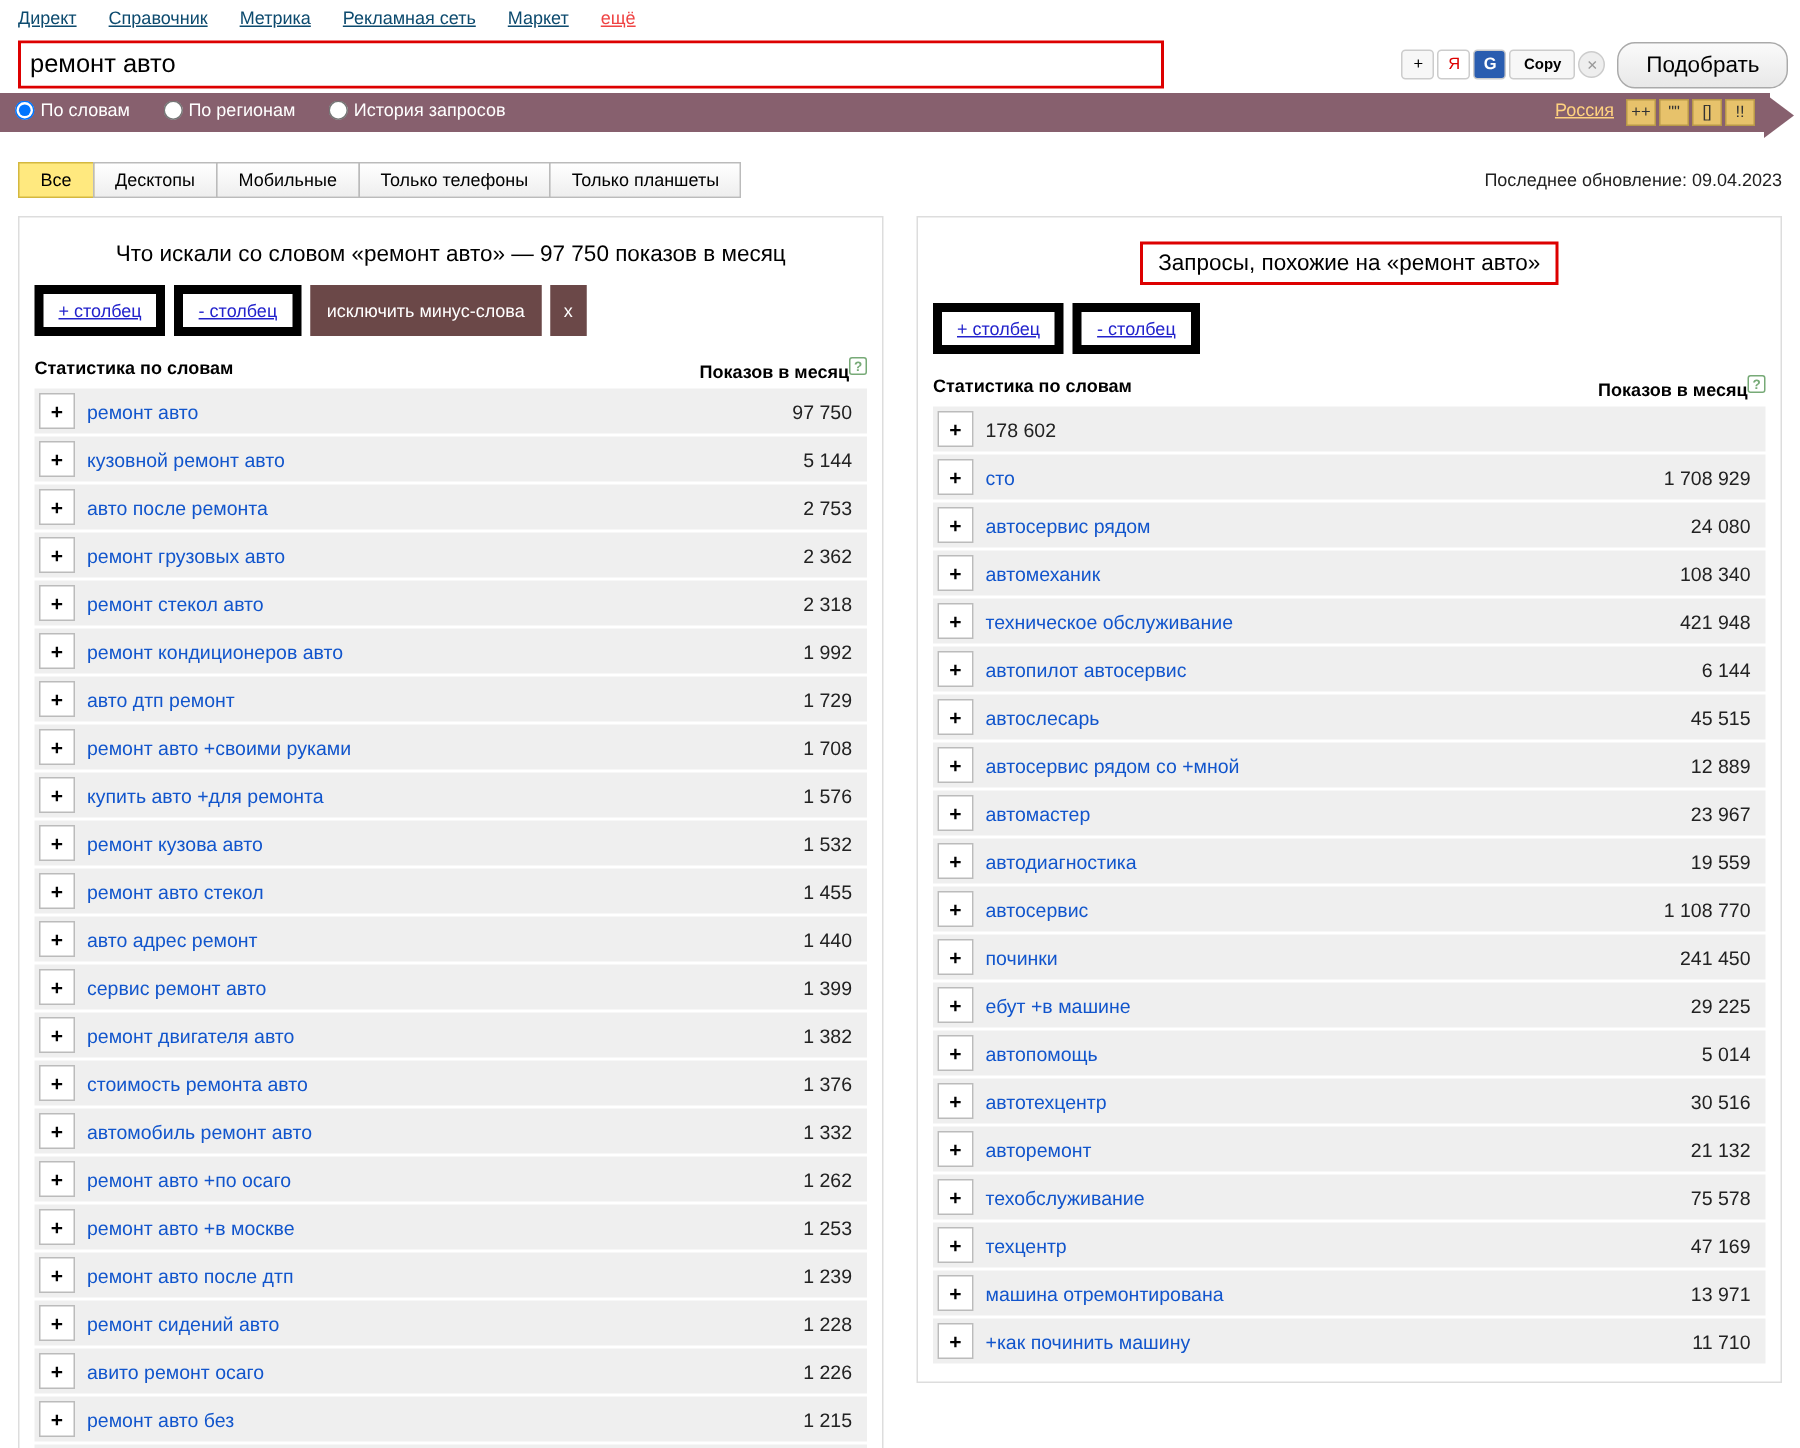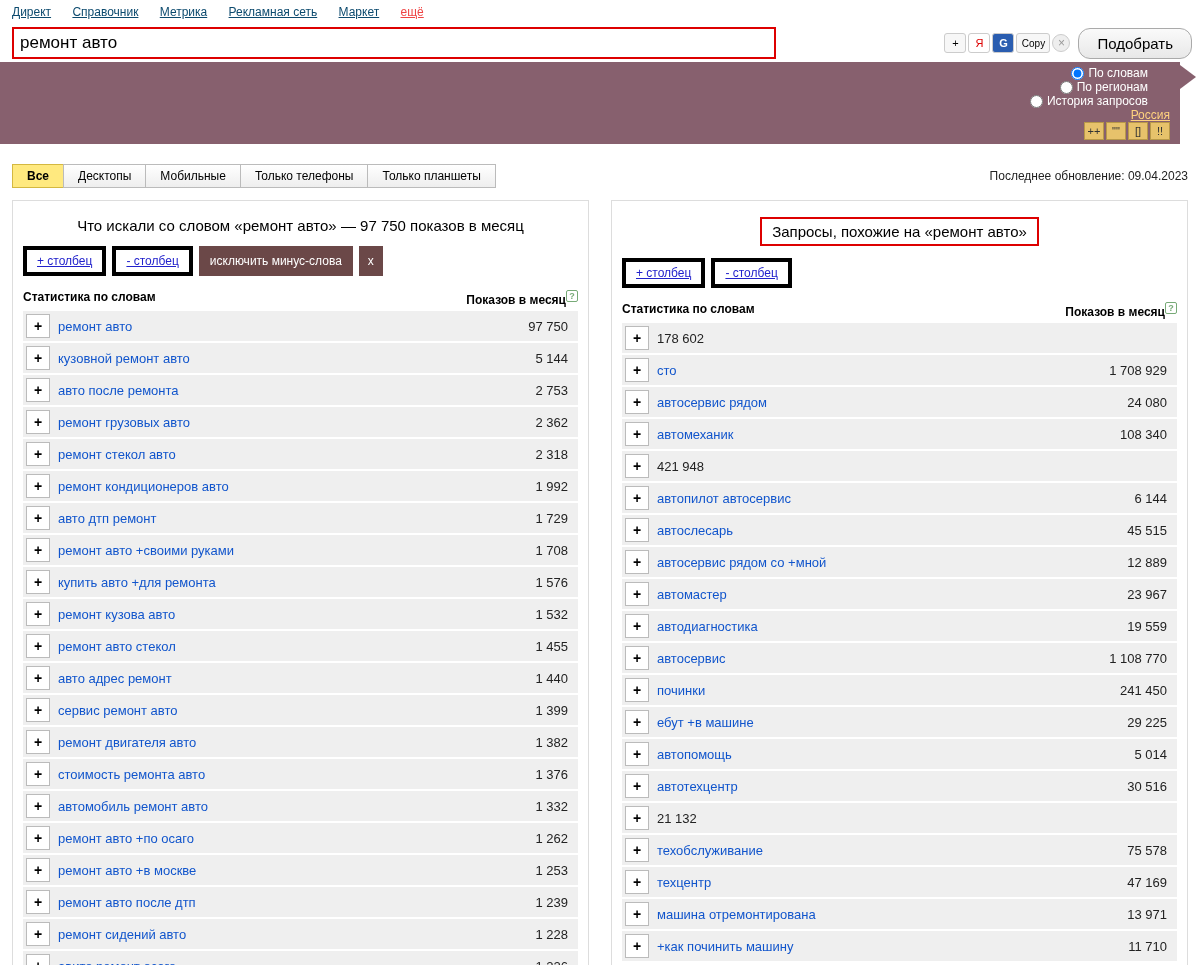--- a/index.html
+++ b/index.html
@@ -11,44 +11,44 @@
 .top-nav .more { color: #ef4444; text-decoration: underline; }
 
 .search-row { display: flex; align-items: center; padding: 3px 8px 3px 12px; }
 .search-highlight { border: 2px solid #d00; display: inline-block; }
 .search-input { border: none; font-size: 17px; padding: 4px 6px; width: 760px; outline: none; }
 .search-input-wrap { flex: 1; }
 .aux-buttons { display: flex; align-items: center; gap: 2px; margin-right: 8px; }
 .aux-btn { width: 22px; height: 20px; border: 1px solid #ccc; border-radius: 3px; background: #f7f7f7; font-size: 11px; display: inline-flex; align-items: center; justify-content: center; cursor: pointer; }
 .y-icon { background: #fff; }
 .g-icon { background: #2a5db0; color: #fff; font-weight: bold; font-size: 11px; }
-.copy-btn { width: 34px; font-size: 10px; }
+.copy-btn { width: 44px; font-size: 10px; font-weight: bold; }
 .x-btn { border-radius: 50%; background: #eee; width: 18px; height: 18px; font-size: 12px; color: #999; }
 .submit-btn { background: linear-gradient(#fafafa,#e8e8e8); border: 1px solid #aaa; padding: 6px 18px; font-size: 15px; cursor: pointer; border-radius: 12px; }
 
-.purple-bar { background: #87606e; color: #fff; padding: 4px 10px; display: flex; align-items: flex-end; font-size: 12px; position: relative; flex-direction: column; }
+.purple-bar { background: #87606e; color: #fff; padding: 4px 10px; display: flex; align-items: flex-start; font-size: 12px; position: relative; }
 .purple-bar label { margin-right: 22px; display: inline-flex; align-items: center; cursor: pointer; }
 .purple-bar input[type=radio] { margin-right: 4px; }
 .purple-bar::after { content: ""; position: absolute; right: -16px; top: 0; bottom: 0; width: 0; height: 0; border-left: 20px solid #87606e; border-top: 15px solid transparent; border-bottom: 15px solid transparent; }
 .region-link { margin-left: auto; color: #ffd27f; cursor: pointer; }
 .small-btns { display: flex; gap: 2px; margin-left: 8px; }
 .small-btn { width: 20px; height: 18px; background: #e7c26b; border: 1px solid #b89848; font-size: 11px; display: inline-flex; align-items: center; justify-content: center; cursor: pointer; color: #333; }
 
 .tabs-row { margin: 20px 12px 2px; display: flex; align-items: center; }
 .tab { border: 1px solid #bbb; background: linear-gradient(#fff,#eee); padding: 4px 14px; font-size: 12px; cursor: pointer; margin-right: -1px; }
-.tab.active { background: #ffe97f; border: 1px solid #d4b840; font-weight: bold; }
+.tab.active { background: #ffe97f; border: 1px solid #d4b840; }
 .update-date { margin-left: auto; font-size: 12px; color: #222; }
 
 .columns { display: flex; gap: 22px; padding: 10px 12px 20px; align-items: flex-start; }
 .col { flex: 1; border: 1px solid #ddd; padding: 10px; }
 .col-header { text-align: center; font-size: 15px; padding: 6px 0 12px; }
 .red-outline { border: 2px solid #d00; padding: 4px 10px; display: inline-block; }
 
 .col-buttons { display: flex; gap: 6px; margin-bottom: 8px; }
-.col-btn { border: 4px solid #000000; background: #fff; padding: 4px 10px; font-size: 12px; cursor: pointer; color: #22c; text-decoration: underline; }
+.col-btn { border: 6px solid #000000; background: #fff; padding: 4px 10px; font-size: 12px; cursor: pointer; color: #22c; text-decoration: underline; }
 .col-btn.dark { background: #6b4848; color: #fff; text-decoration: none; border: 1px solid #6b4848; }
 .col-btn.x { padding: 4px 8px; }
 
 .table-head { display: flex; font-weight: bold; font-size: 12px; padding: 6px 0 4px; }
 .th-left { flex: 1; }
 .th-right { white-space: nowrap; }
 .help-icon { display: inline-block; width: 12px; height: 12px; border: 1px solid #7a7; color: #7a7; font-size: 9px; text-align: center; line-height: 11px; border-radius: 2px; cursor: pointer; vertical-align: super; }
 
 .data-row { display: flex; align-items: center; background: #efefef; margin-bottom: 2px; padding: 0; font-size: 13px; min-height: 30px; }
 .plus-cell { width: 24px; height: 24px; border: 1px solid #bbb; background: #fff; display: inline-flex; align-items: center; justify-content: center; font-weight: bold; cursor: pointer; margin: 3px 8px 3px 3px; font-size: 14px; }
@@ -276,20 +276,21 @@
           <span class="kw">автосервис рядом</span>
           <span class="num">24 080</span>
         </div>
         <div class="data-row">
           <span class="plus-cell">+</span>
           <span class="kw">автомеханик</span>
           <span class="num">108 340</span>
         </div>
         <div class="data-row">
           <span class="plus-cell">+</span>
+          <span class="kw">техническое обслуживание</span>
           <span class="num">421 948</span>
         </div>
         <div class="data-row">
           <span class="plus-cell">+</span>
           <span class="kw">автопилот автосервис</span>
           <span class="num">6 144</span>
         </div>
         <div class="data-row">
           <span class="plus-cell">+</span>
           <span class="kw">автослесарь</span>
@@ -330,20 +331,21 @@
           <span class="kw">автопомощь</span>
           <span class="num">5 014</span>
         </div>
         <div class="data-row">
           <span class="plus-cell">+</span>
           <span class="kw">автотехцентр</span>
           <span class="num">30 516</span>
         </div>
         <div class="data-row">
           <span class="plus-cell">+</span>
+          <span class="kw">авторемонт</span>
           <span class="num">21 132</span>
         </div>
         <div class="data-row">
           <span class="plus-cell">+</span>
           <span class="kw">техобслуживание</span>
           <span class="num">75 578</span>
         </div>
         <div class="data-row">
           <span class="plus-cell">+</span>
           <span class="kw">техцентр</span>

